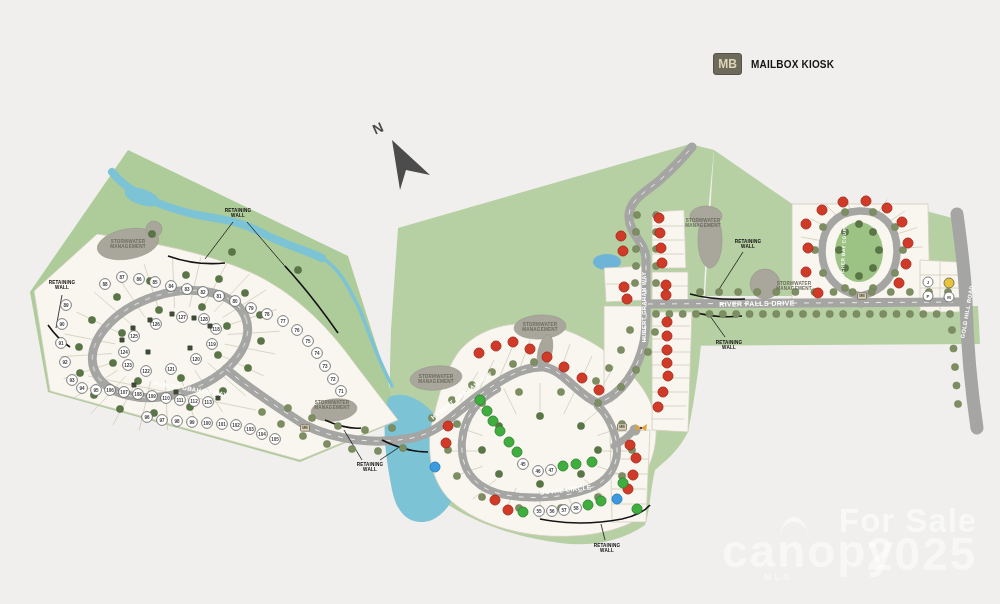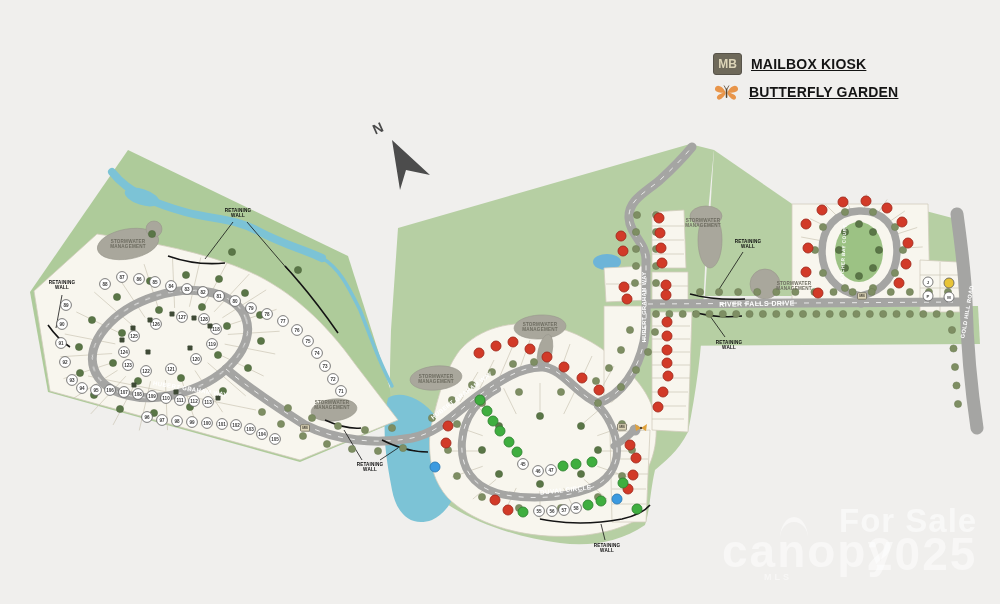--- a/index.html
+++ b/index.html
@@ -4,21 +4,21 @@
 <style>
   html,body{margin:0;padding:0;}
   body{width:1000px;height:604px;background:#f0efed;position:relative;overflow:hidden;
        font-family:"Liberation Sans", sans-serif;}
   #map{position:absolute;left:0;top:0;}
   
   .legend{position:absolute;left:713px;top:53px;display:flex;flex-direction:column;gap:7px;}
   .legend-row{display:flex;align-items:center;gap:9px;}
   .mb-chip{width:27px;height:20px;background:#6e695a;border:1px solid #57534a;border-radius:3px;
            color:#ddd5b8;font-weight:bold;font-size:12px;display:flex;align-items:center;justify-content:center;}
-  .legend-label{font-weight:bold;font-size:14px;color:#141414;letter-spacing:.2px;text-decoration:underline;}
+  .legend-label{font-weight:bold;font-size:10px;color:#141414;letter-spacing:.2px;}
   
   .wm{position:absolute;color:#ffffff;opacity:.55;font-weight:bold;white-space:nowrap;}
   .wm-forsale{left:839px;top:502px;font-size:33px;letter-spacing:1px;}
   .wm-canopy{left:722px;top:524px;font-size:46px;font-weight:bold;letter-spacing:2px;opacity:.5;}
   .wm-year{left:867px;top:527px;font-size:46px;letter-spacing:2px;opacity:.5;}
   .wm-mls{left:764px;top:572px;font-size:9px;letter-spacing:3px;opacity:.5;}
   .wm-arc{position:absolute;left:780px;top:517px;width:28px;height:16px;border-top:5px solid #fff;
           border-radius:50% 50% 0 0/100% 100% 0 0;opacity:.5;}
   
   text{font-family:"Liberation Sans", sans-serif;}
@@ -604,29 +604,20 @@
     <text class="north-n" x="372" y="133" transform="rotate(-24 378 126)">N</text>
     <polygon points="392,140 430,175 406,170 400,190" fill="#4c4c4c"></polygon>
   </g>
 </svg>
 
 <div class="legend">
   <div class="legend-row">
     <div class="mb-chip">MB</div>
     <div class="legend-label">MAILBOX KIOSK</div>
   </div>
-  <div class="legend-row">
-    <svg width="27" height="20" viewBox="0 0 27 20">
-      <path d="M12.5,10 C9,3 3,2 2,6.5 C1.2,10 7,11 10.5,10.8 C6,12 2.5,14.5 4.5,17 C6.8,19.5 11,14.5 12.5,12 Z" fill="#e8954a"></path>
-      <path d="M14.5,10 C18,3 24,2 25,6.5 C25.8,10 20,11 16.5,10.8 C21,12 24.5,14.5 22.5,17 C20.2,19.5 16,14.5 14.5,12 Z" fill="#e8954a"></path>
-      <rect x="12.8" y="6.5" width="1.5" height="9.5" rx="0.7" fill="#54432e"></rect>
-      <path d="M13,7 L11,3.5 M14,7 L16,3.5" stroke="#54432e" stroke-width="0.8" fill="none"></path>
-    </svg>
-    <div class="legend-label">BUTTERFLY GARDEN</div>
-  </div>
 </div>
 
 <div>
   <div class="wm wm-forsale">For Sale</div>
   <div class="wm wm-canopy">canopy</div>
   <div class="wm-arc"></div>
   <div class="wm wm-mls">MLS</div>
   <div class="wm wm-year">2025</div>
 </div>
 

